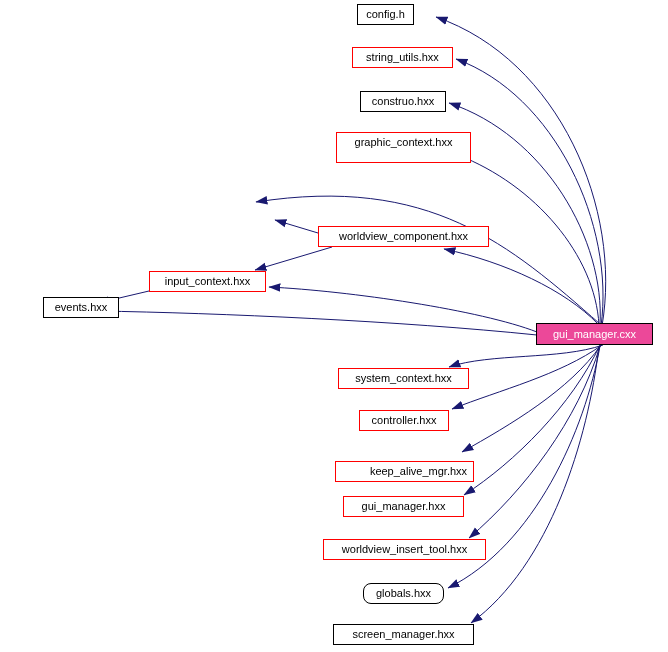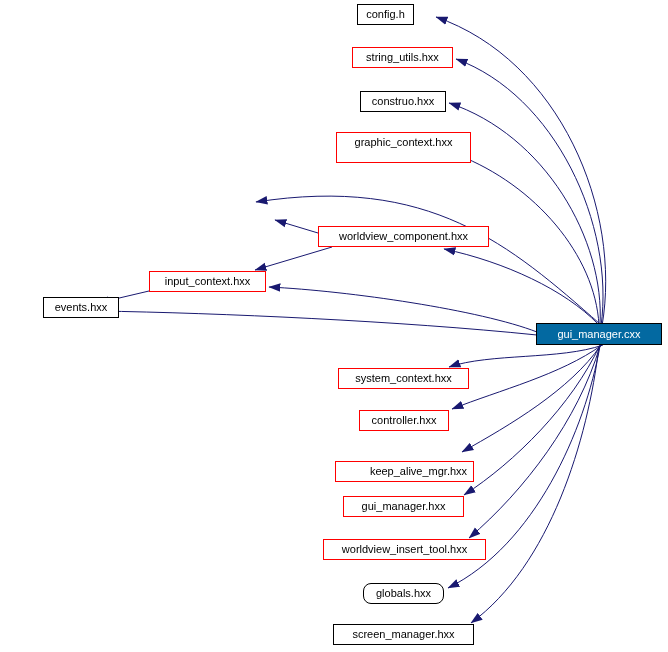--- a/index.html
+++ b/index.html
@@ -76,21 +76,21 @@
     <path class="edge" marker-end="url(#arrow)" d="M149,291 L98,303" stroke="#191970"></path>
   </svg>
 
   <div class="node" style="left: 357px; top: 4px; width: 57px; height: 21px; border-color: rgb(0, 0, 0);">config.h</div>
   <div class="node" style="left: 360px; top: 91px; width: 86px; height: 21px; border-color: rgb(0, 0, 0);">construo.hxx</div>
   <div class="node" style="left: 352px; top: 47px; width: 101px; height: 21px; border-color: rgb(255, 0, 0);">string_utils.hxx</div>
   <div class="node" style="left: 336px; top: 132px; width: 135px; height: 31px; border-color: rgb(255, 0, 0);">graphic_context.hxx</div>
   <div class="node" style="left: 318px; top: 226px; width: 171px; height: 21px; border-color: rgb(255, 0, 0);">worldview_component.hxx</div>
   <div class="node" style="left: 149px; top: 271px; width: 117px; height: 21px; border-color: rgb(255, 0, 0);">input_context.hxx</div>
   <div class="node" style="left: 19px; top: 297px; width: 76px; height: 21px; border-color: rgb(0, 0, 0); margin-left: 24px;">events.hxx</div>
-  <div class="node root" style="left: 536px; top: 323px; width: 126px; height: 22px; border-color: rgb(0, 0, 0); background: #0369a1; color: rgb(255, 255, 255);">gui_manager.cxx</div>
+  <div class="node root" style="left: 536px; top: 323px; width: 117px; height: 22px; border-color: rgb(0, 0, 0); background: #ec4899; color: rgb(255, 255, 255);">gui_manager.cxx</div>
   <div class="node" style="left: 338px; top: 368px; width: 131px; height: 21px; border-color: rgb(255, 0, 0);">system_context.hxx</div>
   <div class="node" style="left: 359px; top: 410px; width: 90px; height: 21px; border-color: rgb(255, 0, 0);">controller.hxx</div>
   <div class="node" style="left: 335px; top: 461px; width: 139px; height: 21px; border-color: rgb(255, 0, 0); padding-left: 28px;">keep_alive_mgr.hxx</div>
   <div class="node" style="left: 343px; top: 496px; width: 121px; height: 21px; border-color: rgb(255, 0, 0);">gui_manager.hxx</div>
   <div class="node" style="left: 323px; top: 539px; width: 163px; height: 21px; border-color: rgb(255, 0, 0);">worldview_insert_tool.hxx</div>
   <div class="node" style="left: 363px; top: 583px; width: 81px; height: 21px; border-color: rgb(0, 0, 0); border-radius: 8px;">globals.hxx</div>
   <div class="node" style="left: 333px; top: 624px; width: 141px; height: 21px; border-color: rgb(0, 0, 0);">screen_manager.hxx</div>
 
 </div>
 

